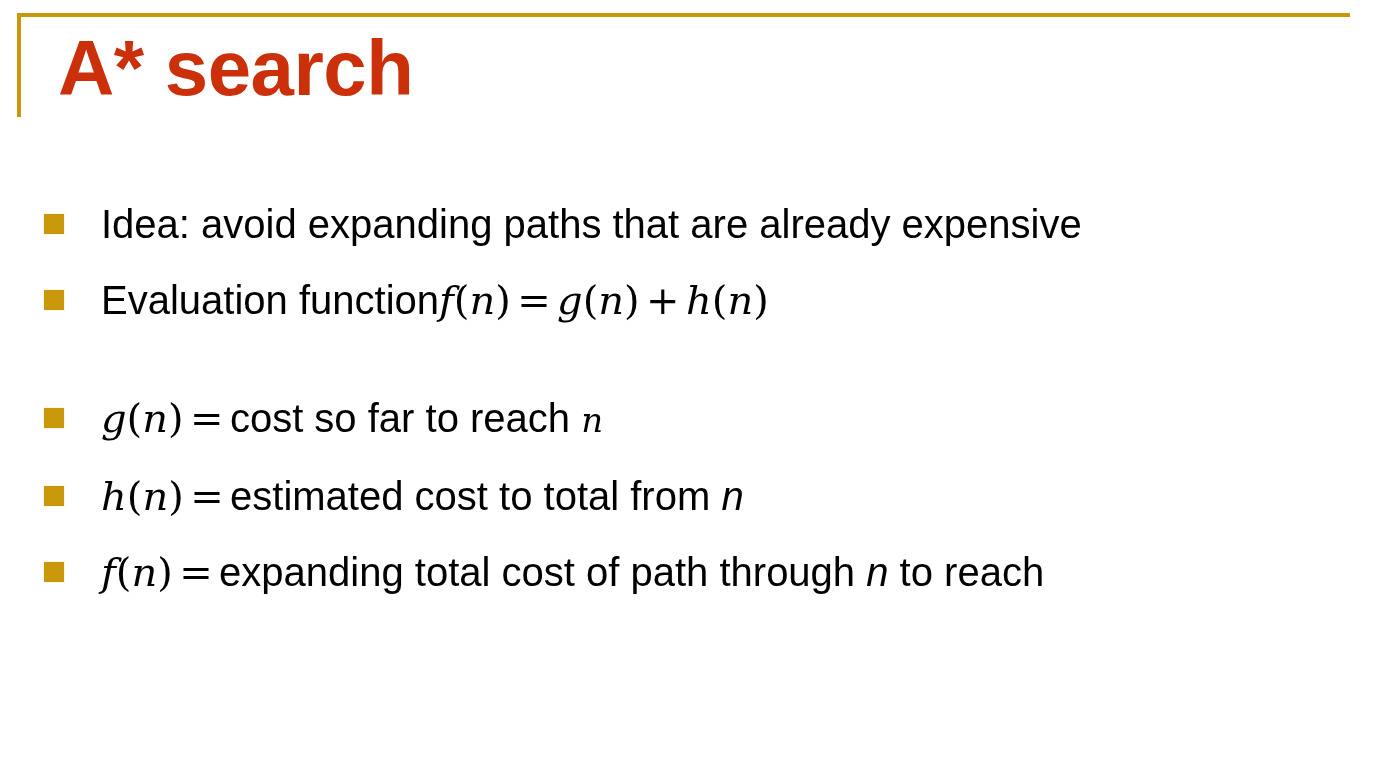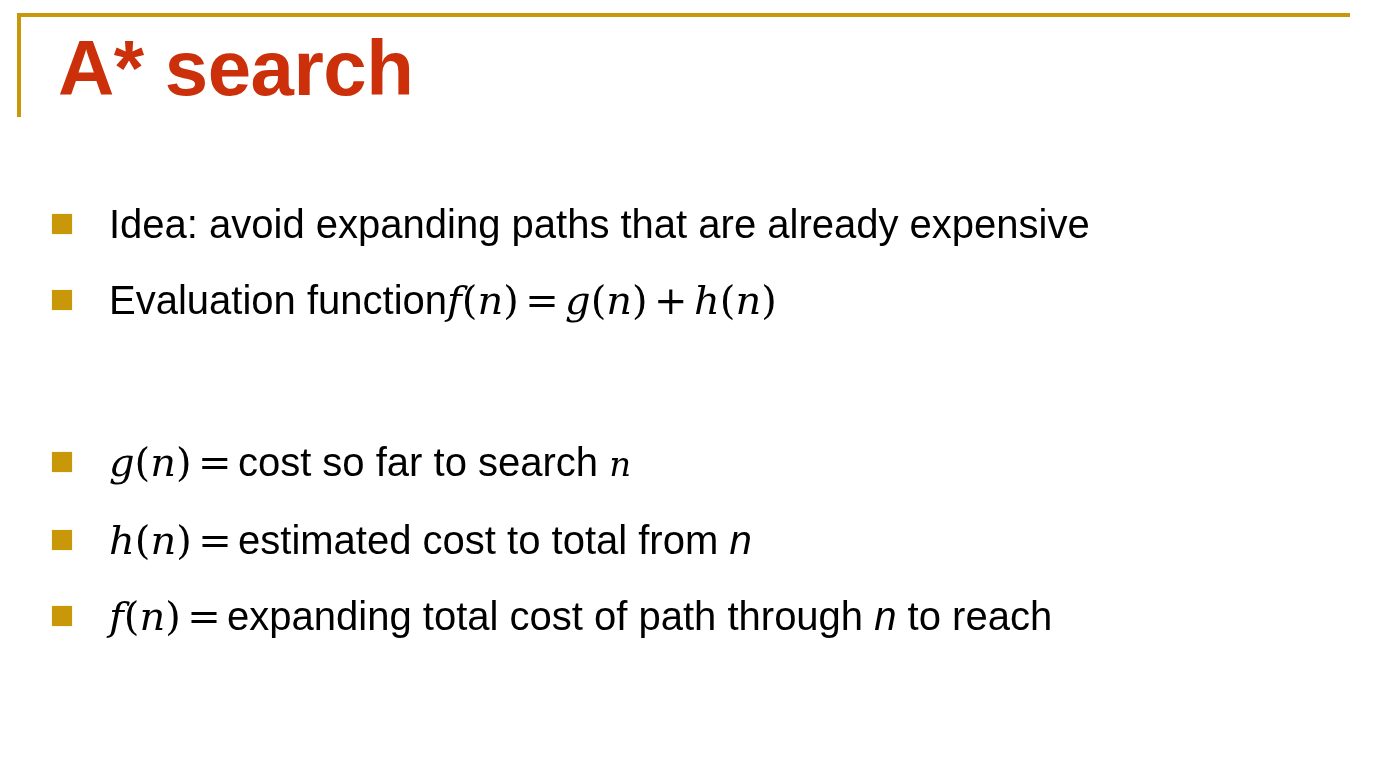--- a/index.html
+++ b/index.html
@@ -47,31 +47,30 @@
     letter-spacing: -0.5px;
     white-space: nowrap;
   }
 
   
   .bullets {
     position: absolute;
     left: 0;
     top: 196px;
     width: 1363px;
-    padding-left: 8px;
   }
   .bullet-row {
     position: relative;
     display: flex;
     align-items: flex-start;
     min-height: 56px;
     padding-left: 44px;
   }
   .bullet-row.gap-after {
-    margin-bottom: 106px;
+    margin-bottom: 62px;
   }
   .bullet-row.tight {
     margin-bottom: 20px;
   }
   .bullet-marker {
     flex: 0 0 auto;
     width: 20px;
     height: 20px;
     margin-top: 18px;
     background: #c9970a;
@@ -123,21 +122,21 @@
       <span class="bullet-text"><span>Idea: avoid expanding paths that are already expensive</span></span>
     </div>
 
     <div class="bullet-row gap-after">
       <span class="bullet-marker"></span>
       <span class="bullet-text"><span>Evaluation function</span><span class="math"><span>f</span><span class="paren">(</span><span>n</span><span class="paren">)</span><span class="op">=</span><span>g</span><span class="paren">(</span><span>n</span><span class="paren">)</span><span class="op">+</span><span>h</span><span class="paren">(</span><span>n</span><span class="paren">)</span></span></span>
     </div>
 
     <div class="bullet-row tight">
       <span class="bullet-marker"></span>
-      <span class="bullet-text"><span class="math"><span>g</span><span class="paren">(</span><span>n</span><span class="paren">)</span><span class="op">=</span></span><span>cost so far to search</span>&nbsp;<span class="var-serif">n</span></span>
+      <span class="bullet-text"><span class="math"><span>g</span><span class="paren">(</span><span>n</span><span class="paren">)</span><span class="op">=</span></span><span>cost so far to reach</span>&nbsp;<span class="var-serif">n</span></span>
     </div>
 
     <div class="bullet-row tight">
       <span class="bullet-marker"></span>
       <span class="bullet-text"><span class="math"><span>h</span><span class="paren">(</span><span>n</span><span class="paren">)</span><span class="op">=</span></span><span>estimated cost to total from</span>&nbsp;<span class="var-sans">n</span></span>
     </div>
 
     <div class="bullet-row">
       <span class="bullet-marker"></span>
       <span class="bullet-text"><span class="math"><span>f</span><span class="paren">(</span><span>n</span><span class="paren">)</span><span class="op">=</span></span><span>expanding total cost of path through</span>&nbsp;<span class="var-sans">n</span>&nbsp;<span>to reach</span></span>

